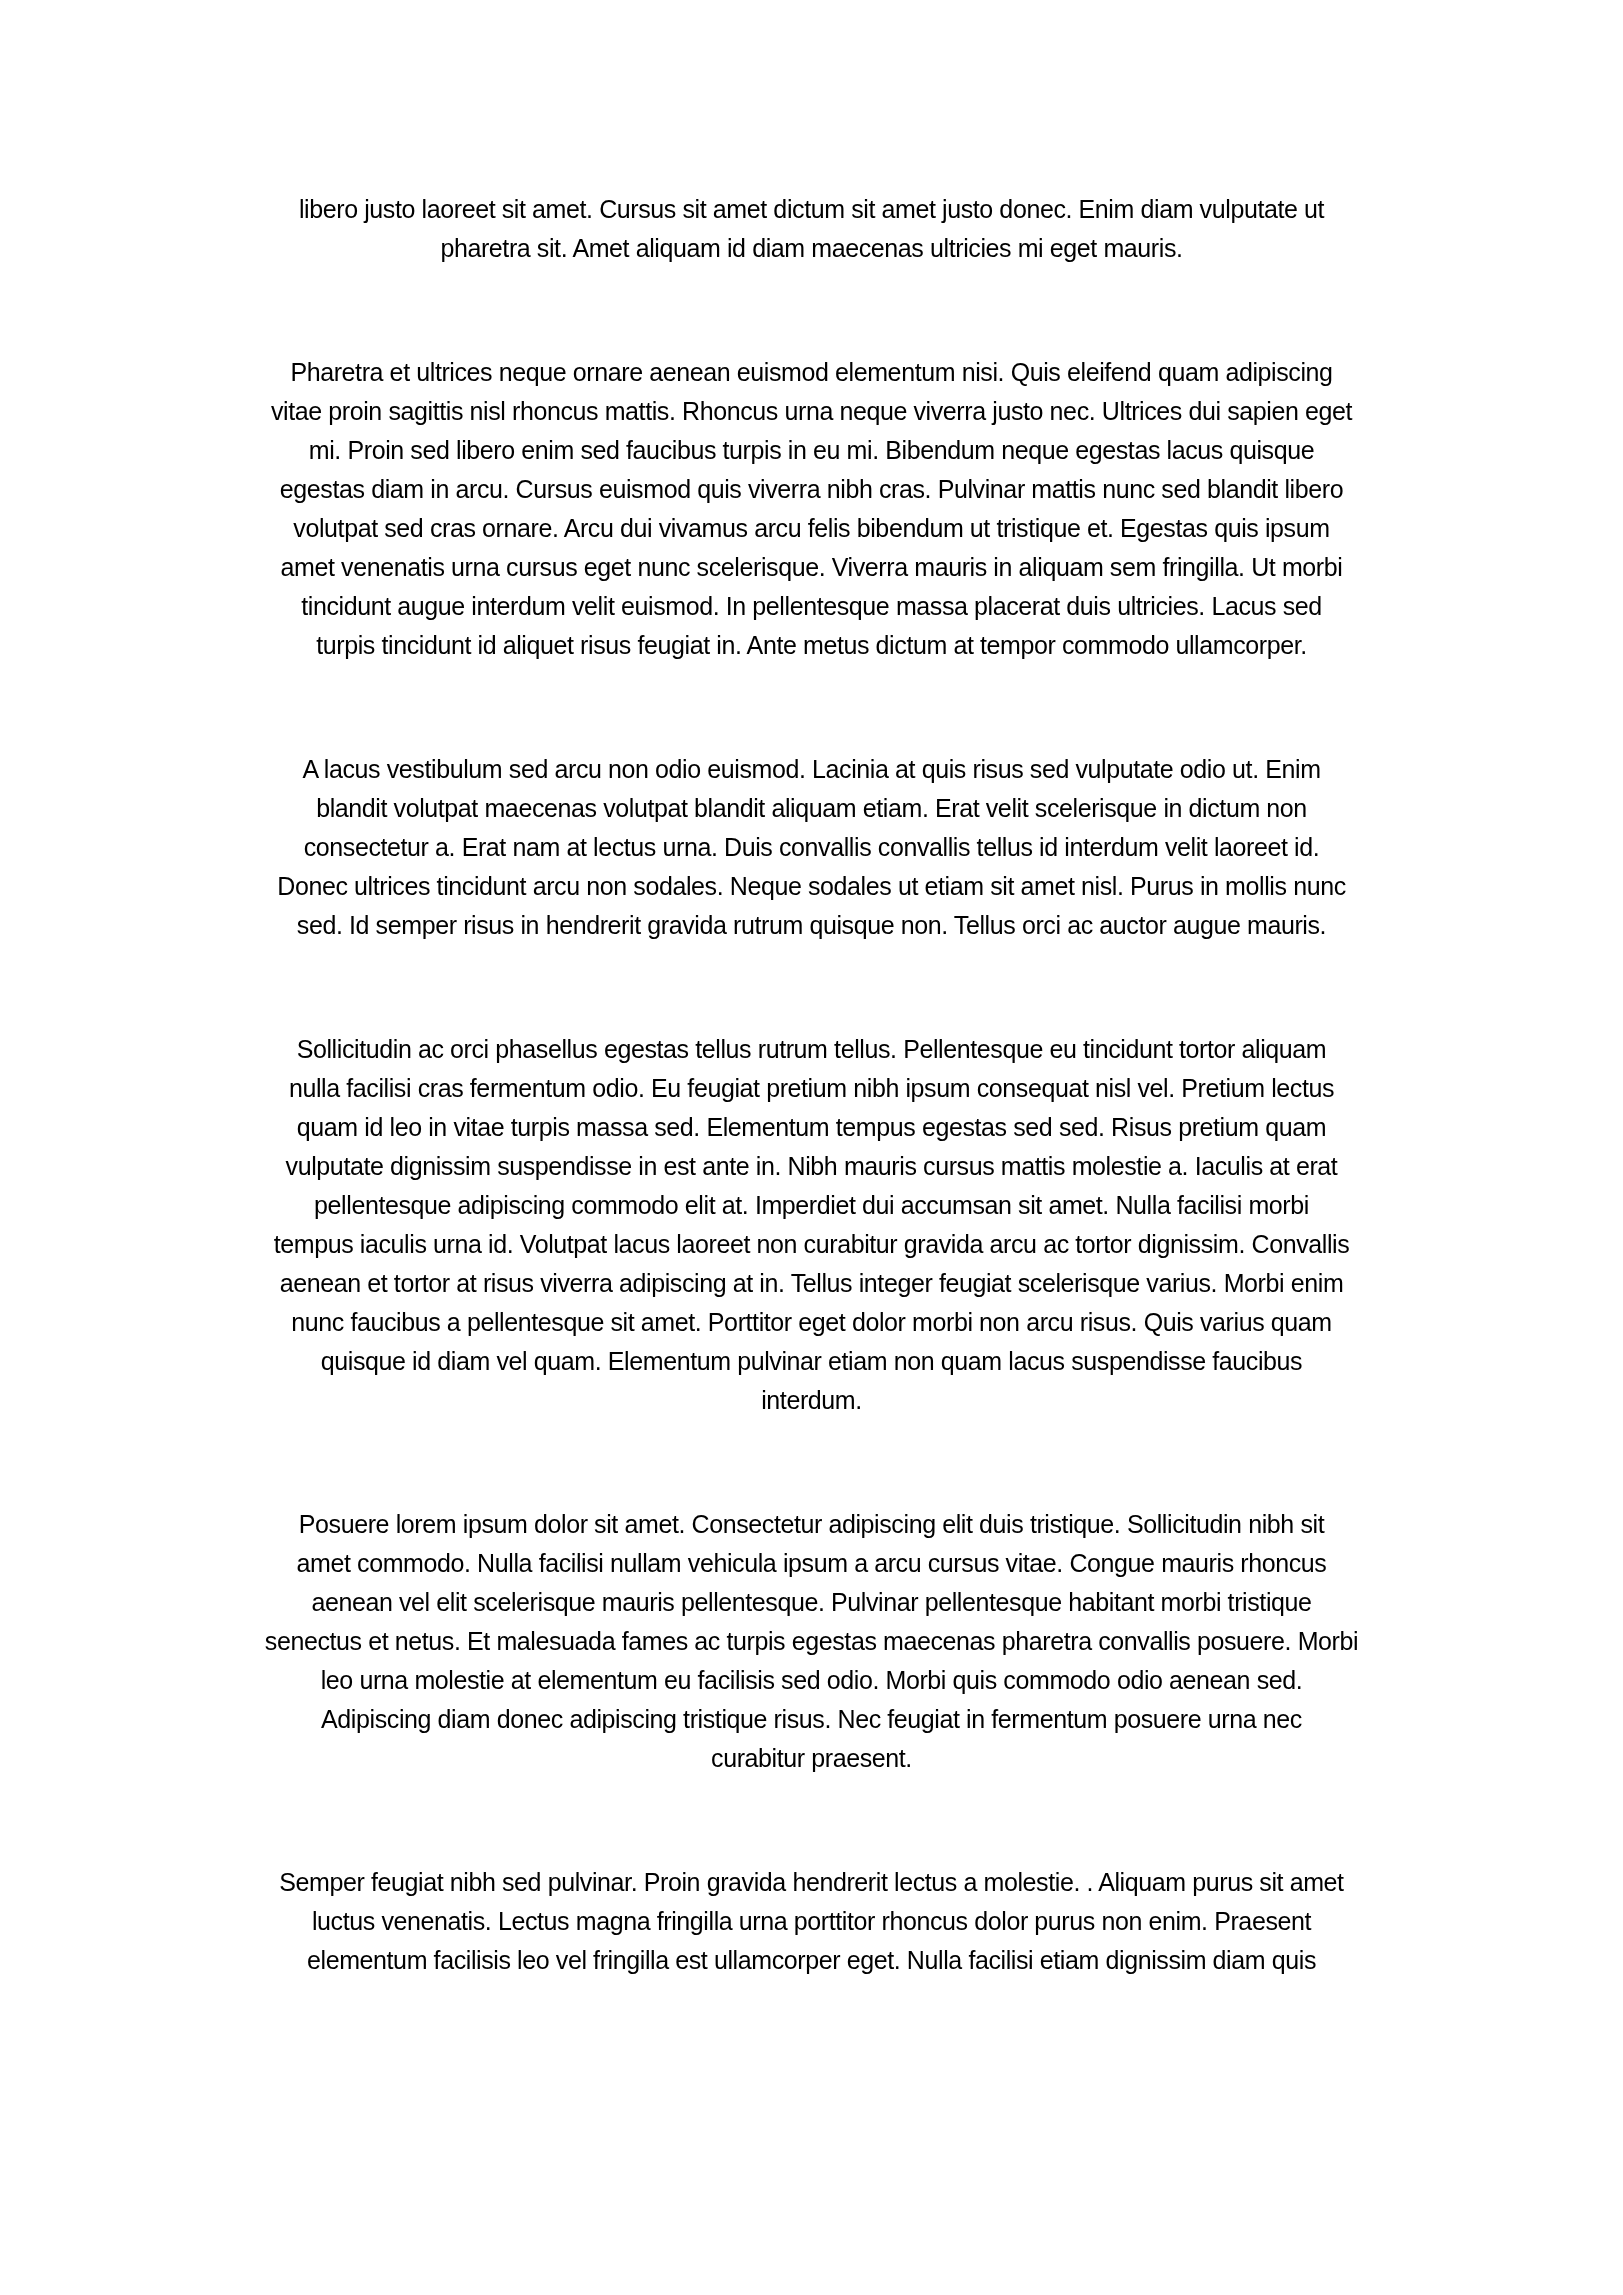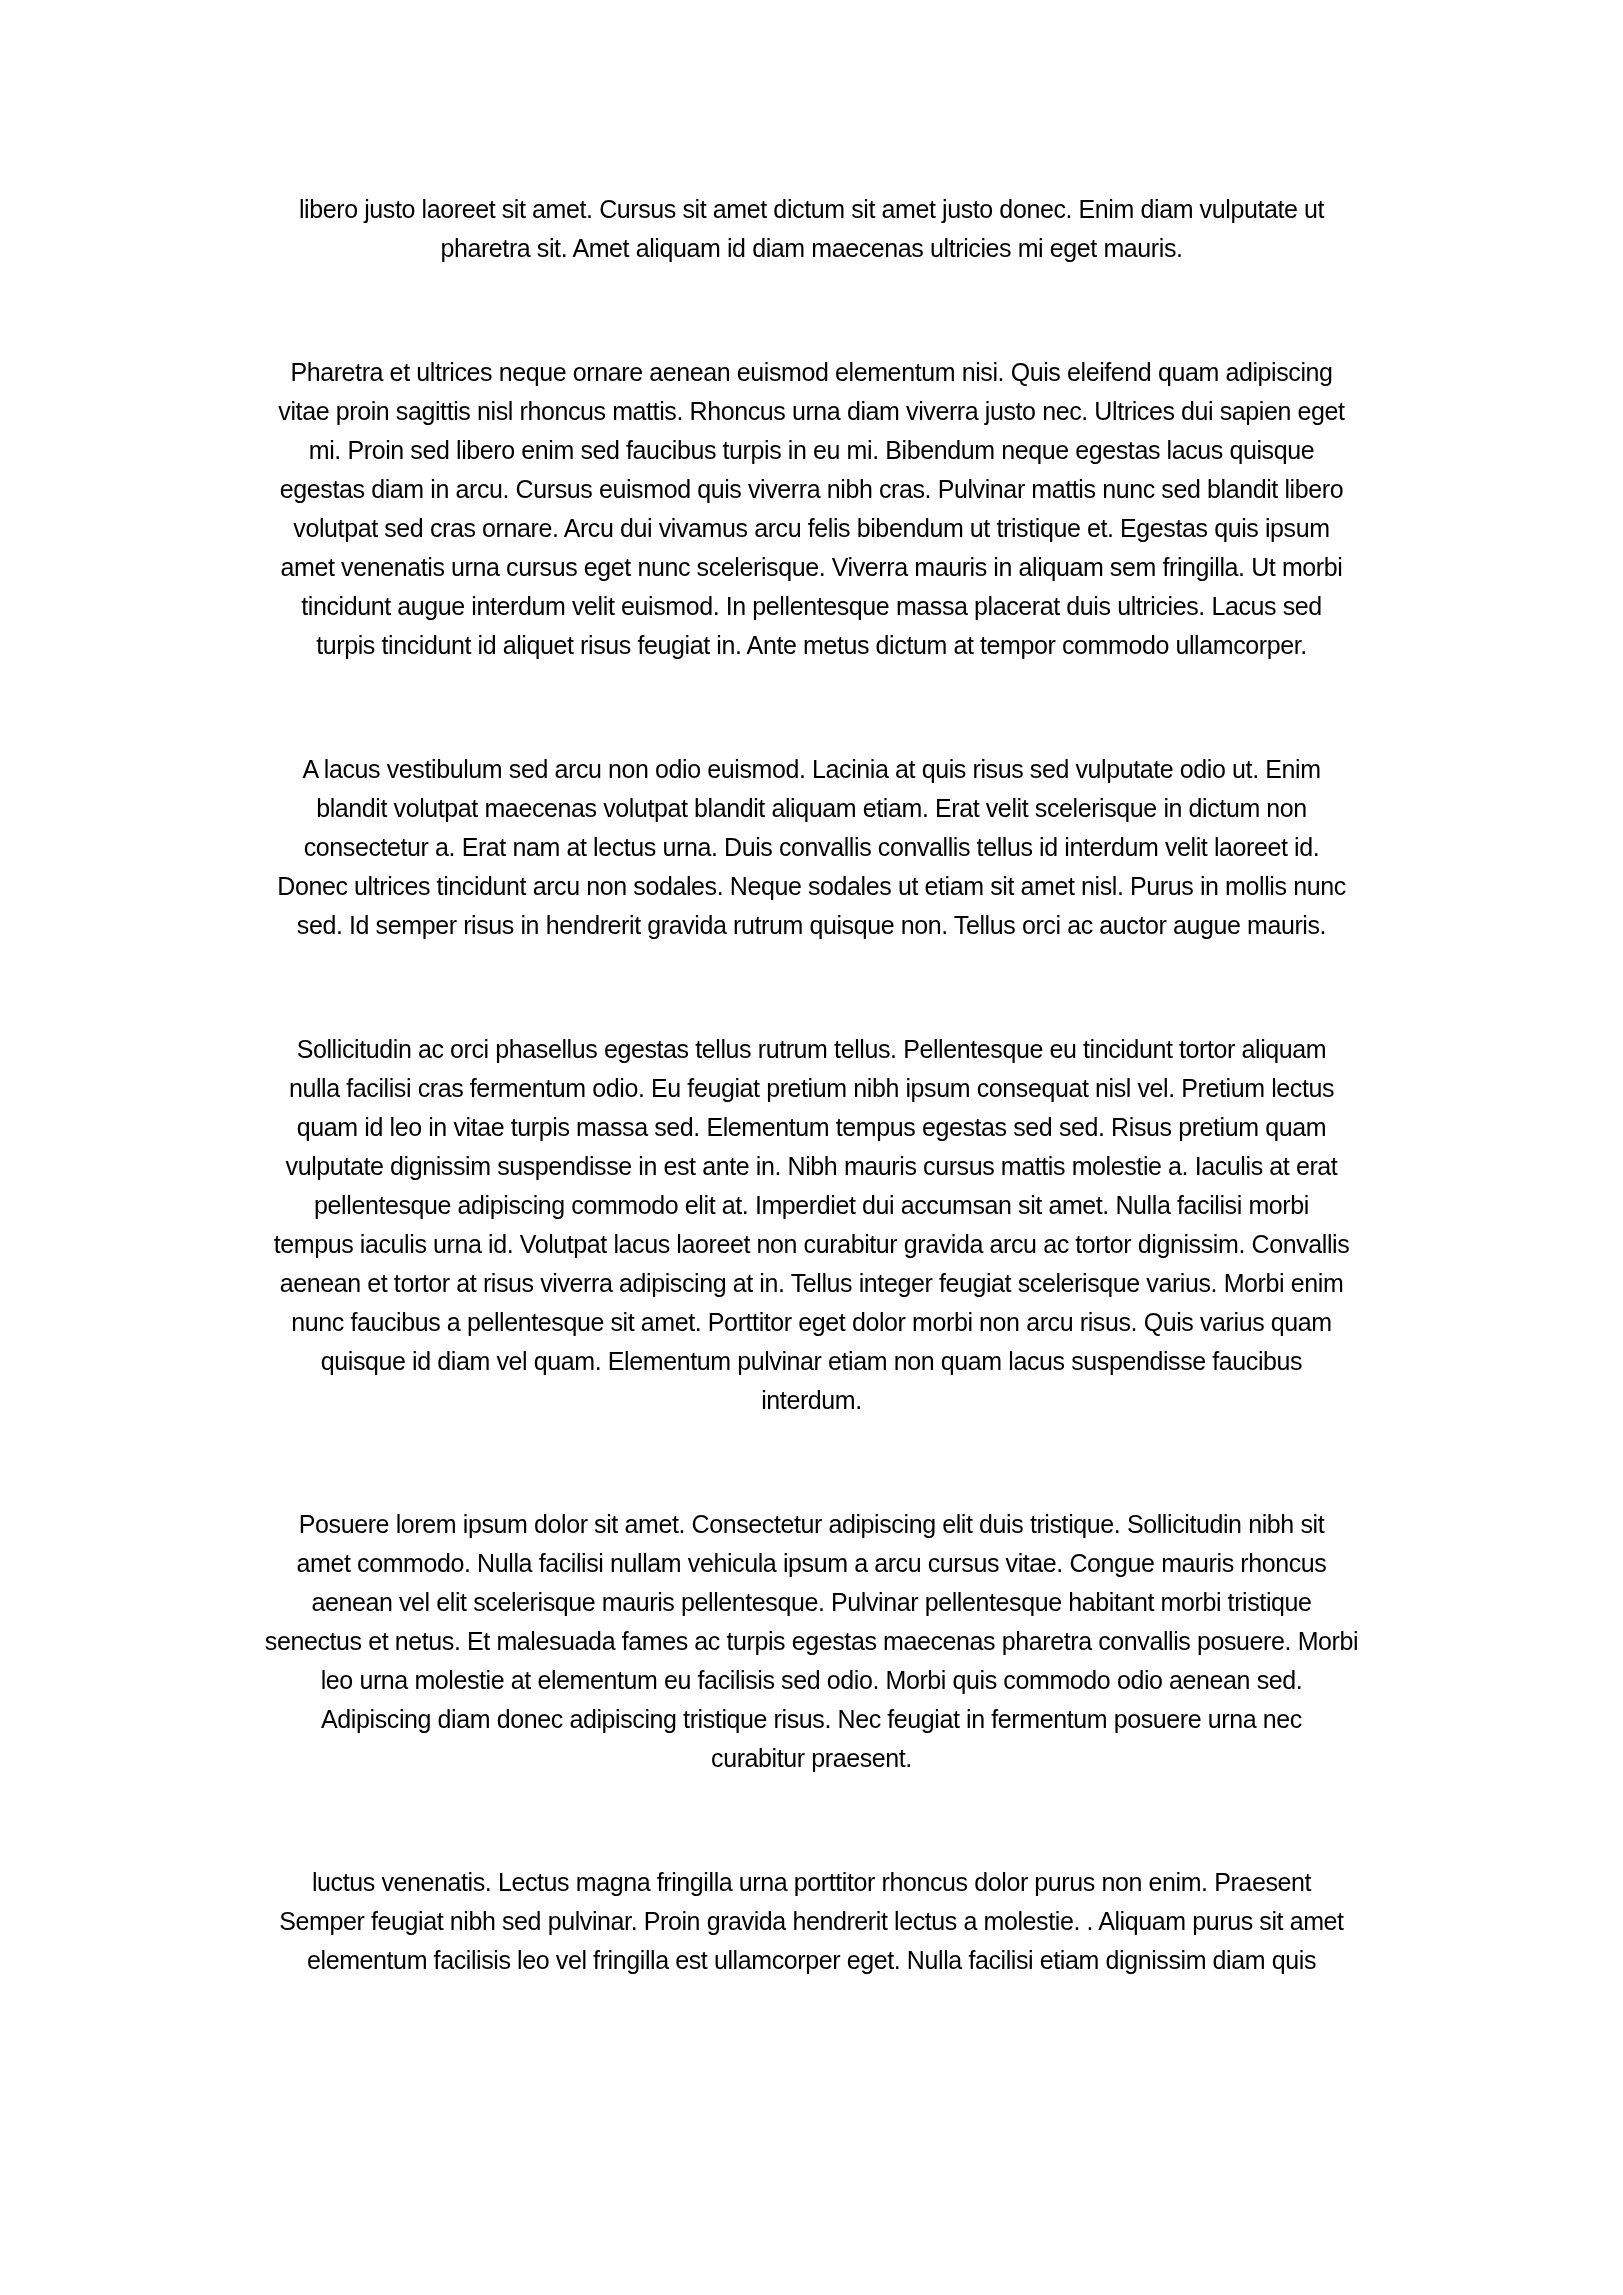--- a/index.html
+++ b/index.html
@@ -38,21 +38,21 @@
 <body>
 
 <div class="page">
   <div class="doc-body" id="doc-body">
       <p class="para">
         <span class="line">libero justo laoreet sit amet. Cursus sit amet dictum sit amet justo donec. Enim diam vulputate ut</span>
         <span class="line">pharetra sit. Amet aliquam id diam maecenas ultricies mi eget mauris.</span>
       </p>
       <p class="para">
         <span class="line">Pharetra et ultrices neque ornare aenean euismod elementum nisi. Quis eleifend quam adipiscing</span>
-        <span class="line">vitae proin sagittis nisl rhoncus mattis. Rhoncus urna diam viverra justo nec. Ultrices dui sapien eget</span>
+        <span class="line">vitae proin sagittis nisl rhoncus mattis. Rhoncus urna neque viverra justo nec. Ultrices dui sapien eget</span>
         <span class="line">mi. Proin sed libero enim sed faucibus turpis in eu mi. Bibendum neque egestas lacus quisque</span>
         <span class="line">egestas diam in arcu. Cursus euismod quis viverra nibh cras. Pulvinar mattis nunc sed blandit libero</span>
         <span class="line">volutpat sed cras ornare. Arcu dui vivamus arcu felis bibendum ut tristique et. Egestas quis ipsum</span>
         <span class="line">amet venenatis urna cursus eget nunc scelerisque. Viverra mauris in aliquam sem fringilla. Ut morbi</span>
         <span class="line">tincidunt augue interdum velit euismod. In pellentesque massa placerat duis ultricies. Lacus sed</span>
         <span class="line">turpis tincidunt id aliquet risus feugiat in. Ante metus dictum at tempor commodo ullamcorper.</span>
       </p>
       <p class="para">
         <span class="line">A lacus vestibulum sed arcu non odio euismod. Lacinia at quis risus sed vulputate odio ut. Enim</span>
         <span class="line">blandit volutpat maecenas volutpat blandit aliquam etiam. Erat velit scelerisque in dictum non</span>
@@ -75,19 +75,19 @@
       <p class="para">
         <span class="line">Posuere lorem ipsum dolor sit amet. Consectetur adipiscing elit duis tristique. Sollicitudin nibh sit</span>
         <span class="line">amet commodo. Nulla facilisi nullam vehicula ipsum a arcu cursus vitae. Congue mauris rhoncus</span>
         <span class="line">aenean vel elit scelerisque mauris pellentesque. Pulvinar pellentesque habitant morbi tristique</span>
         <span class="line">senectus et netus. Et malesuada fames ac turpis egestas maecenas pharetra convallis posuere. Morbi</span>
         <span class="line">leo urna molestie at elementum eu facilisis sed odio. Morbi quis commodo odio aenean sed.</span>
         <span class="line">Adipiscing diam donec adipiscing tristique risus. Nec feugiat in fermentum posuere urna nec</span>
         <span class="line">curabitur praesent.</span>
       </p>
       <p class="para">
+        <span class="line">Semper feugiat nibh sed pulvinar. Proin gravida hendrerit lectus a molestie. . Aliquam purus sit amet</span>
         <span class="line">luctus venenatis. Lectus magna fringilla urna porttitor rhoncus dolor purus non enim. Praesent</span>
-        <span class="line">Semper feugiat nibh sed pulvinar. Proin gravida hendrerit lectus a molestie. . Aliquam purus sit amet</span>
         <span class="line">elementum facilisis leo vel fringilla est ullamcorper eget. Nulla facilisi etiam dignissim diam quis</span>
       </p>
     </div>
 </div>
 
 
 </body></html>

